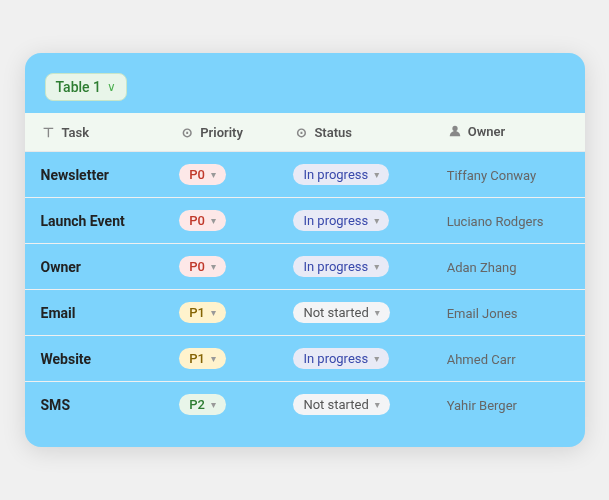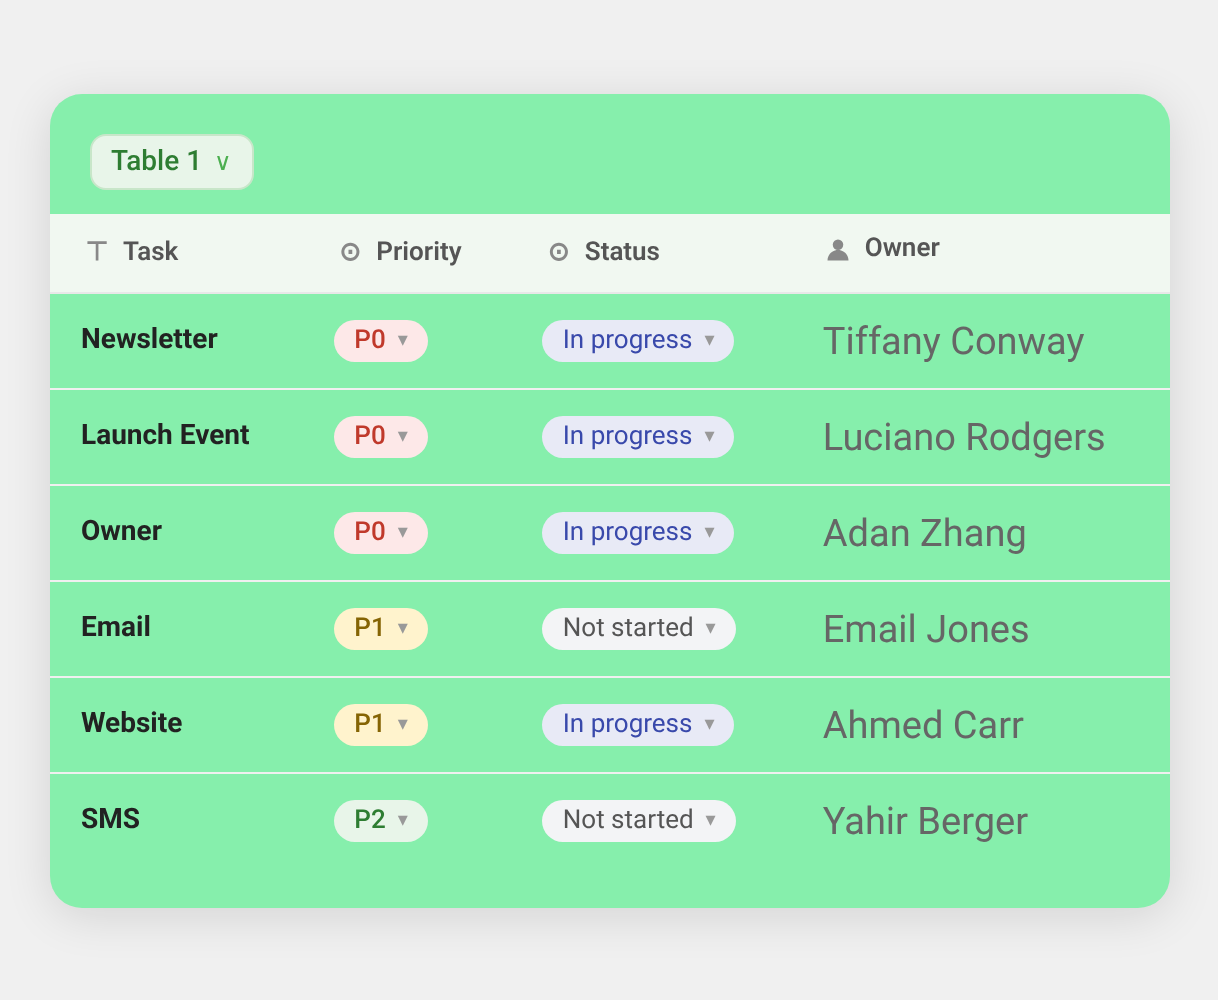--- a/index.html
+++ b/index.html
@@ -7,21 +7,21 @@
     body {
       background: #f0f0f0;
       display: flex;
       align-items: center;
       justify-content: center;
       min-height: 100vh;
       font-family: -apple-system, BlinkMacSystemFont, 'Segoe UI', Roboto, sans-serif;
     }
 
     .card {
-      background: #86efac;
+      background: #7dd3fc;
       border-radius: 16px;
       box-shadow: 0 4px 24px rgba(0,0,0,0.12);
       width: 560px;
       overflow: hidden;
       padding: 20px 0 20px 0;
     }
 
     .table-header-bar {
       padding: 0 20px 12px 20px;
     }
@@ -143,21 +143,21 @@
     }
 
     .dropdown-arrow {
       font-size: 10px;
       color: #999;
       margin-left: 2px;
     }
 
     .owner-name {
       color: #666;
-      font-size: 19px;
+      font-size: 13px;
     }
   </style>
 </head>
 <body>
 
 <div class="card">
 
   <div class="table-header-bar">
     <div class="table-name-pill">
       <span>Table 1</span>

